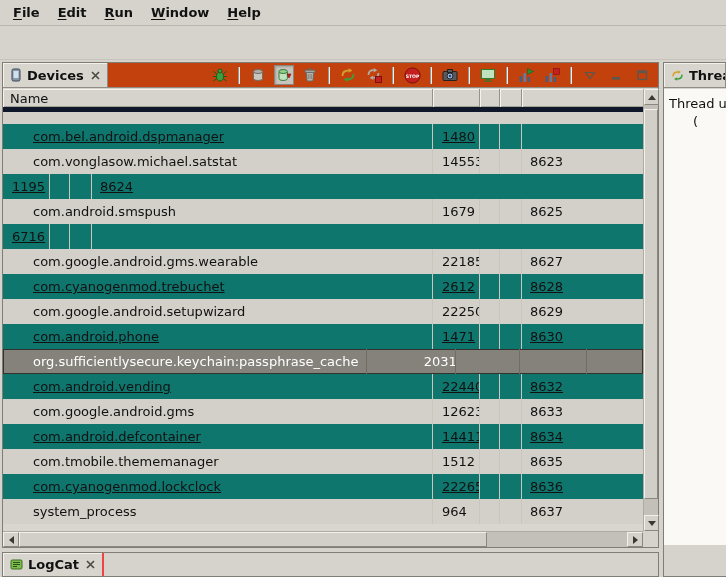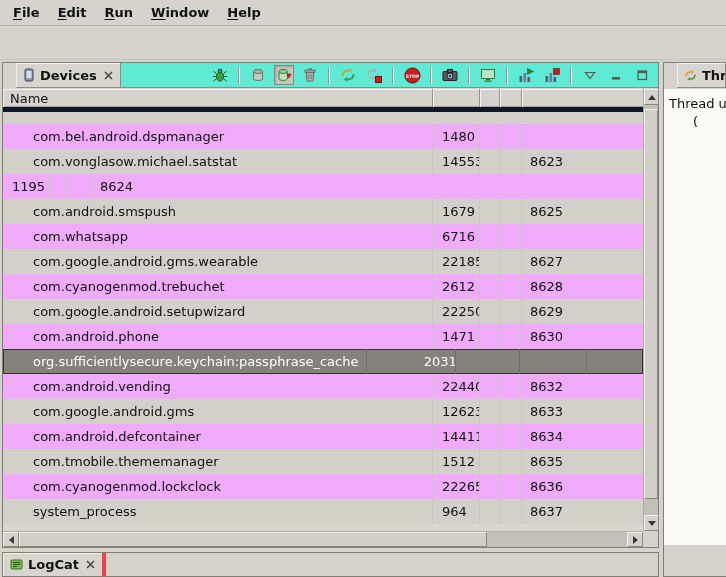--- a/index.html
+++ b/index.html
@@ -26,23 +26,23 @@
   }
 
   
   .panel { position:absolute; border:1px solid #807d75; background:#d6d3cc; }
   .devices-panel { left:2px; top:62px; width:657px; height:486px; }
   .threads-panel { left:663px; top:62px; width:63px; height:515px; border-right:none; }
   .logcat-bar   { left:2px; top:552px; width:657px; height:25px; display:flex; align-items:stretch; }
 
   
   .tabbar {
-    position:absolute; top:0; left:13px; right:0; height:25px;
+    position:absolute; top:0; left:0; right:0; height:25px;
     display:flex; align-items:stretch;
-    background:#5eead4; border-bottom:1px solid #8f8c84;text-align:center;
+    background:#c2410c; border-bottom:1px solid #8f8c84;text-align:center;
   }
   .tab {
     display:inline-flex; align-items:center; gap:5px; padding:0 7px;
     border-right:1px solid #8f8c84; height:100%;
     box-shadow: inset 0 1px 0 #f2f1ec, inset 1px 0 0 #f2f1ec;
     font-weight:bold; white-space:nowrap; overflow:hidden; cursor:default;
     background:#d8d5ce;
   }
   .ticon { display:inline-flex; align-items:center; }
   .tclose { display:inline-flex; align-items:center; margin-left:2px; cursor:pointer; }
@@ -74,21 +74,21 @@
   .hc-n2   { width:22px; }
   .hc-port { flex:1; border-right:none; }
 
   
   .tbody {
     position:absolute; top:49px; left:0; right:15px; bottom:16px;
     overflow:hidden; background:#d9d6cf;
   }
   .spacer-row { height:12px; background:#d3d0c9; }
   .prow { height:25px; display:flex; align-items:stretch; cursor:default; }
-  .row-even { background:#f0abfc; }
+  .row-even { background:#0f766e;text-decoration:underline; }
   .row-odd  { background:#d3d0c9; }
   .c { display:flex; align-items:center; overflow:hidden; white-space:nowrap; border-right:1px solid #c9c6bf; }
   .c-name { width:430px; padding-left:30px; }
   .c-pid  { width:47px; padding-left:9px; }
   .c-n1   { width:20px; }
   .c-n2   { width:22px; }
   .c-port { flex:1; padding-left:8px; border-right:none; }
   .row-selected { background:#84827b !important; color:#fff; box-shadow: inset 0 0 0 1px #34322c; gap: 48px; }
   .row-selected .c { border-right-color:#6f6d66; }
 
@@ -124,21 +124,21 @@
 
   
   .threads-content {
     position:absolute; top:26px; left:0; right:0; bottom:31px;
     background:#faf9f6; overflow:hidden;
   }
   .tl1 { position:absolute; top:7px; left:5px; white-space:nowrap; }
   .tl2 { position:absolute; top:25px; left:29px; }
 
   
-  .logcat-bar .tab { border-right:4px solid #ef4444; }
+  .logcat-bar .tab { border-right:2px solid #ef4444; }
 </style>
 </head>
 <body>
 
 <div class="window">
 
   <div class="menubar">
     <span class="menu-item"><u>F</u>ile</span>
     <span class="menu-item"><u>E</u>dit</span>
     <span class="menu-item"><u>R</u>un</span>
@@ -305,21 +305,20 @@
     <div class="c c-port">8624</div>
   </div>
         <div class="prow row-odd">
     <div class="c c-name">com.android.smspush</div>
     <div class="c c-pid">1679</div>
     <div class="c c-n1"></div>
     <div class="c c-n2"></div>
     <div class="c c-port">8625</div>
   </div>
         <div class="prow row-even">
-    <div class="c c-name">com.whatsapp</div>
     <div class="c c-pid">6716</div>
     <div class="c c-n1"></div>
     <div class="c c-n2"></div>
   </div>
         <div class="prow row-odd">
     <div class="c c-name">com.google.android.gms.wearable</div>
     <div class="c c-pid">22185</div>
     <div class="c c-n1"></div>
     <div class="c c-n2"></div>
     <div class="c c-port">8627</div>

